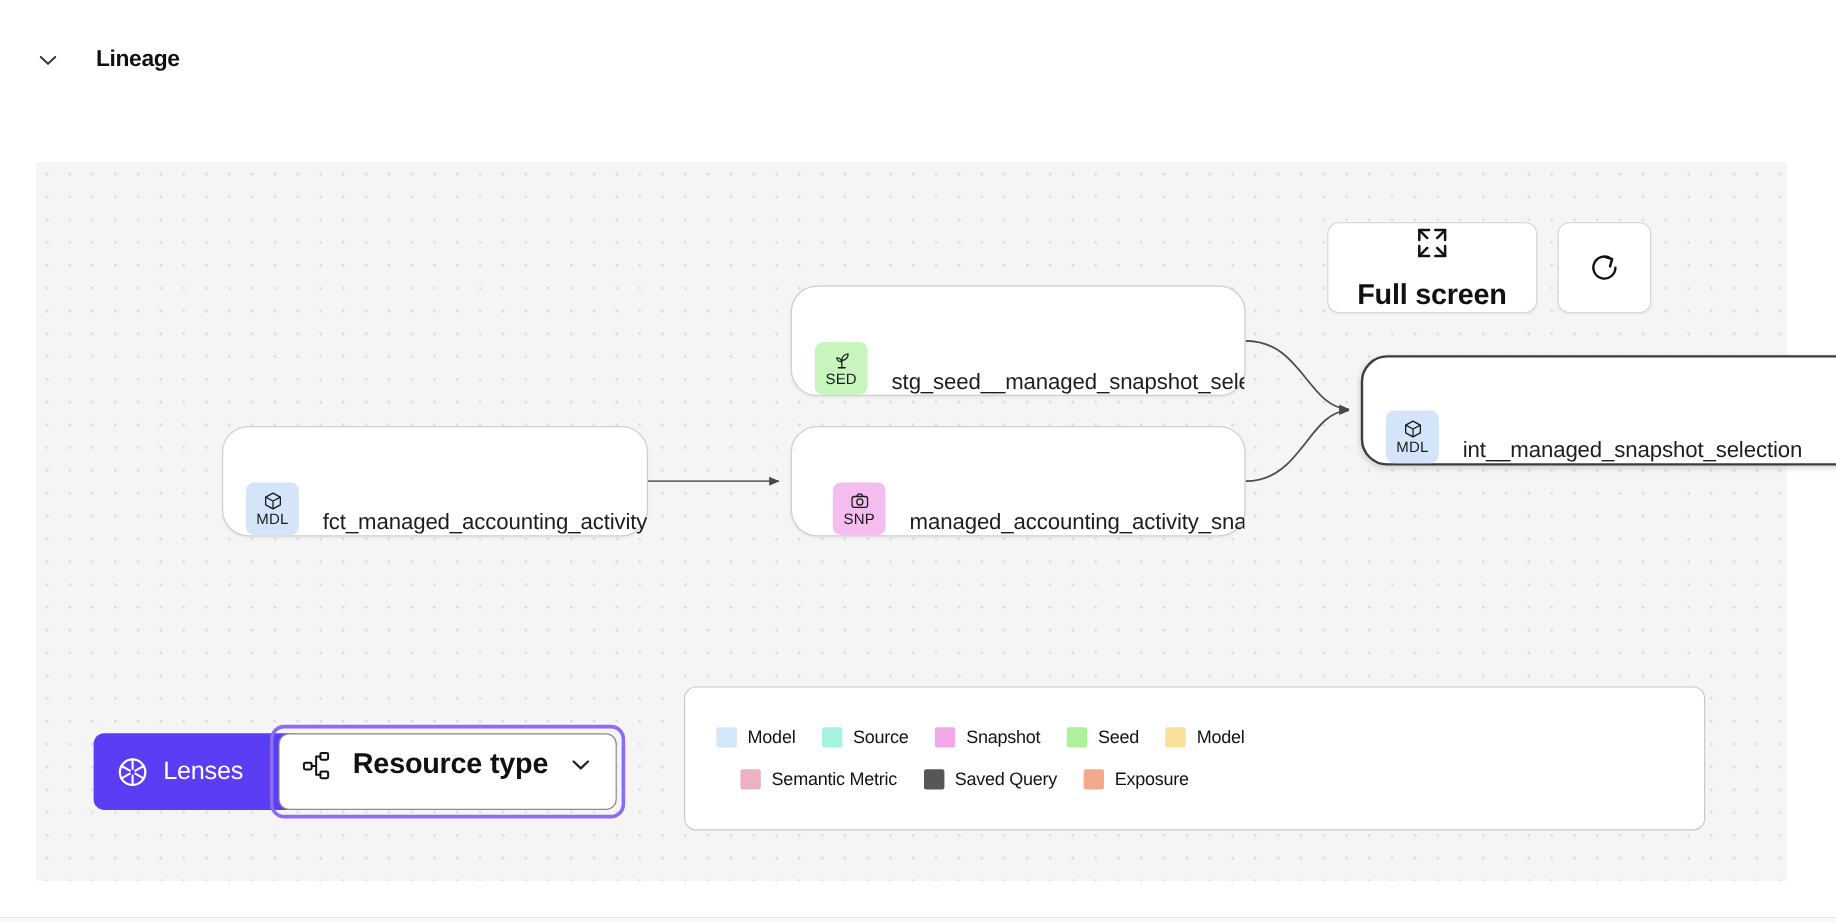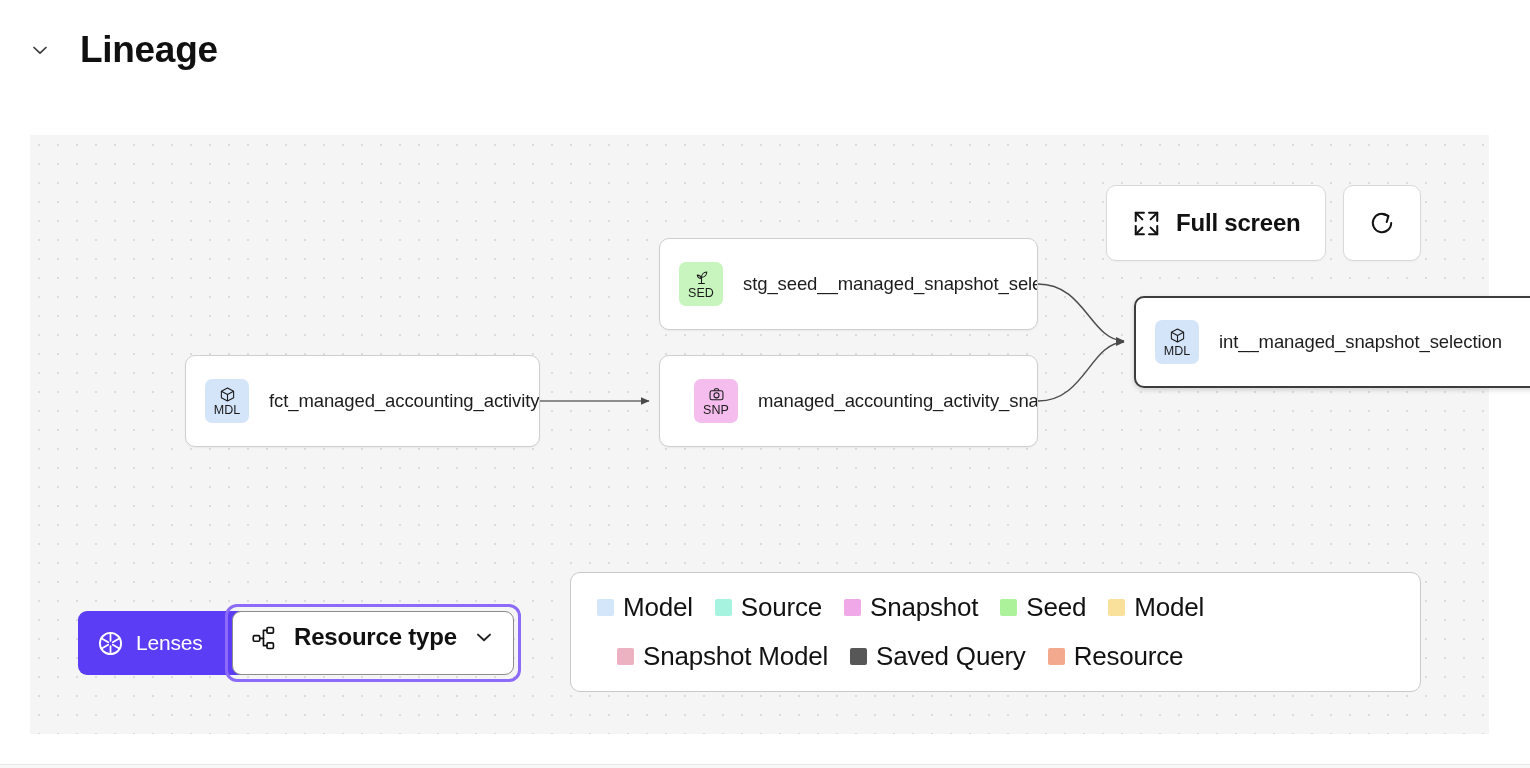--- a/index.html
+++ b/index.html
@@ -35,21 +35,21 @@
     display: flex;
     align-items: center;
     justify-content: center;
     cursor: pointer;
   }
   .collapse-toggle svg { display: block; }
   .section-title {
     position: absolute;
     left: 80px;
     top: 33px;
-    font-size: 37px;
+    font-size: 19px;
     font-weight: bold;
     letter-spacing: -0.3px;
     color: #101010;
     line-height: 34px;
   }
 
   
   .lineage-canvas {
     position: absolute;
     left: 30px;
@@ -79,40 +79,41 @@
     border: 1px solid #d9d9d9;
     border-radius: 10px;
     height: 76px;
     display: flex;
     align-items: center;
     justify-content: center;
     gap: 14px;
     cursor: pointer;
     box-shadow: 0 1px 2px rgba(0,0,0,0.04);
     box-sizing: border-box;
+    flex-direction: column;
   }
   .tb-btn.wide { padding: 0 24px; }
   .tb-btn.square { width: 78px; }
   .tb-label {
     font-size: 24px;
     font-weight: bold;
     color: #111111;
     letter-spacing: -0.2px;
     white-space: nowrap;
   }
   .tb-icon { display: flex; align-items: center; justify-content: center; }
 
   
   .node {
     position: absolute;
     background: #ffffff;
     border: 1px solid #cfcfcf;
-    border-radius: 10px;
-    display: flex;
-    align-items: center;
+    border-radius: 22px;
+    display: flex;
+    align-items: flex-end;
     box-sizing: border-box;
     box-shadow: 0 1px 2px rgba(0,0,0,0.05);
     z-index: 4;
     cursor: pointer;
   }
   .node.selected {
     border: 2px solid #3d3d3d;
     box-shadow: 0 2px 5px rgba(0,0,0,0.16);
     z-index: 5;
   }
@@ -192,21 +193,21 @@
     gap: 9px;
     margin-right: 22px;
   }
   .legend-swatch {
     width: 17px;
     height: 17px;
     border-radius: 2px;
     flex: 0 0 auto;
   }
   .legend-text {
-    font-size: 26px;
+    font-size: 15px;
     color: #121212;
     letter-spacing: -0.2px;
     white-space: nowrap;
   }
 
   
   .lenses-cluster {
     position: absolute;
     left: 48px;
     top: 469px;
@@ -408,29 +409,29 @@
         <span class="legend-text">Seed</span>
       </div>
       <div class="legend-item">
         <span class="legend-swatch" style="background:#fae19b"></span>
         <span class="legend-text">Model</span>
       </div>
     </div>
     <div class="legend-row row-2">
       <div class="legend-item">
         <span class="legend-swatch" style="background:#edb2c1"></span>
-        <span class="legend-text">Snapshot Model</span>
+        <span class="legend-text">Semantic Metric</span>
       </div>
       <div class="legend-item">
         <span class="legend-swatch" style="background:#575757"></span>
         <span class="legend-text">Saved Query</span>
       </div>
       <div class="legend-item">
         <span class="legend-swatch" style="background:#f3a98e"></span>
-        <span class="legend-text">Resource</span>
+        <span class="legend-text">Exposure</span>
       </div>
     </div>
   </div>
 
   <div class="lenses-cluster">
     <div class="lenses-button">
       <span class="tb-icon">
         <svg width="27" height="27" viewBox="0 0 26 26" fill="none">
           <circle cx="13" cy="13" r="10.2" stroke="#ffffff" stroke-width="1.8"></circle>
           <path d="M13 2.8 L13 10.4 M21.8 8 L15.2 11.8 M21.8 18 L15.2 14.2

